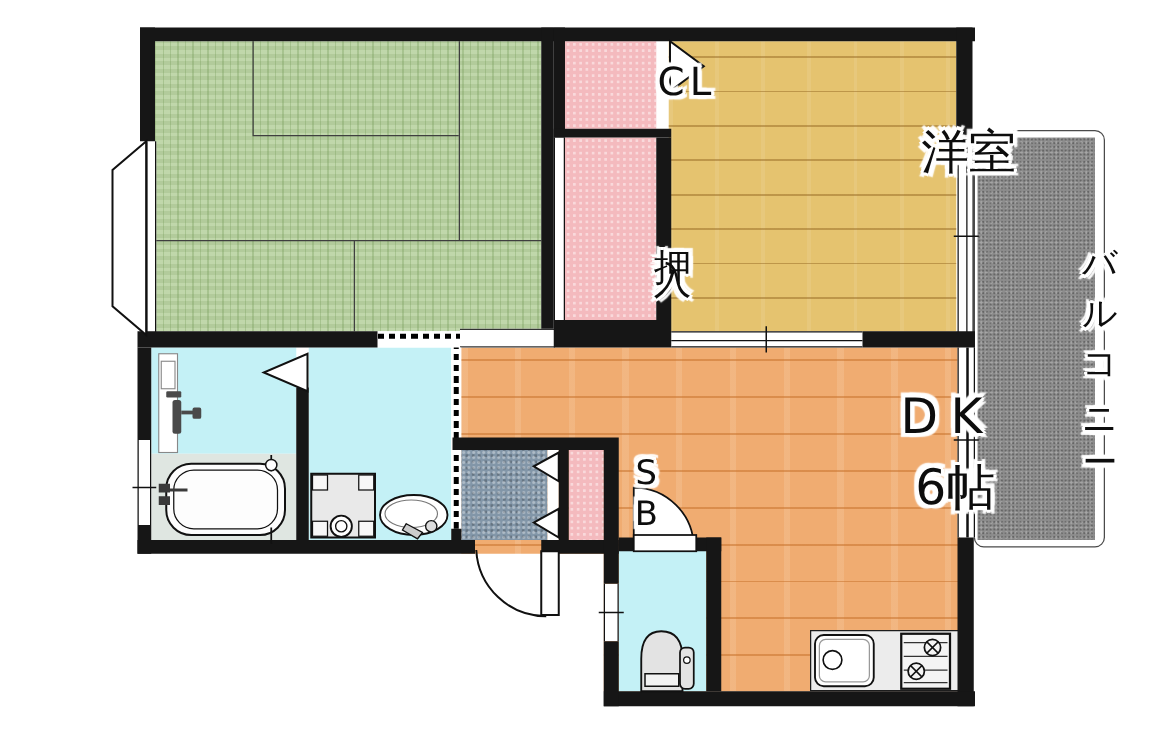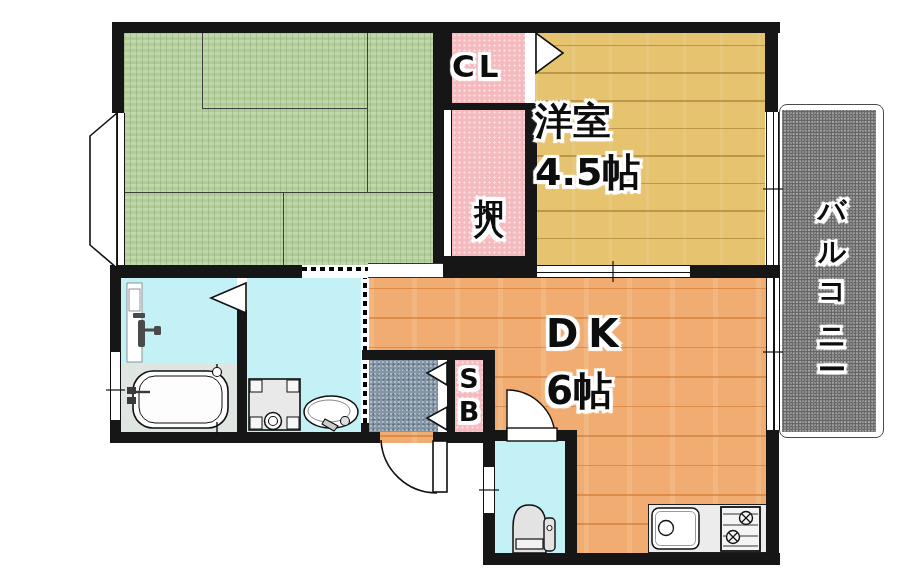--- a/index.html
+++ b/index.html
@@ -42,24 +42,24 @@
   .open-h{border-top:1px solid #333;border-bottom:1px solid #333;}
   .dash-h{position:absolute;left:0;right:0;top:2px;height:4px;
     background:repeating-linear-gradient(90deg,#000 0 5px,transparent 5px 9px);}
   .dash-v{position:absolute;top:0;bottom:0;left:2px;width:4px;
     background:repeating-linear-gradient(0deg,#000 0 5px,transparent 5px 9px);}
   .mask{position:absolute;background:#fff;z-index:3;}
   
   .balc-frame{position:absolute;background:#fff;border:1.6px solid #4a4a4a;border-radius:8px;
     box-sizing:border-box;z-index:1;}
   
-  .lbl{position:absolute;z-index:6;color:#0d0d0d;font-weight:700;text-align:left;
+  .lbl{position:absolute;z-index:6;color:#0d0d0d;font-weight:400;text-align:right;
     text-shadow:-2px -2px 0 #fff,0 -2.6px 0 #fff,2px -2px 0 #fff,-2.6px 0 0 #fff,2.6px 0 0 #fff,
       -2px 2px 0 #fff,0 2.6px 0 #fff,2px 2px 0 #fff,
-      -3.5px -3.5px 1px #fff,3.5px 3.5px 1px #fff,3.5px -3.5px 1px #fff,-3.5px 3.5px 1px #fff;}
+      -3.5px -3.5px 1px #fff,3.5px 3.5px 1px #fff,3.5px -3.5px 1px #fff,-3.5px 3.5px 1px #fff;padding-left:48px;}
   .vert{writing-mode:vertical-rl;}
   .vert-up{writing-mode:vertical-rl;text-orientation:upright;}
   svg.overlay{position:absolute;left:0;top:0;z-index:5;}
 </style>
 </head>
 <body>
 
 <div id="stage">
 
   <div class="floor f-tatami" style="left:124px;top:33px;width:309px;height:232px;"></div>
@@ -223,34 +223,33 @@
       <line x1="750.5" y1="513.5" x2="741.5" y2="522.5" stroke="#111" stroke-width="1.2"></line>
       <circle cx="733" cy="537" r="6.5" fill="#f4f4f4" stroke="#111" stroke-width="1.4"></circle>
       <line x1="728.5" y1="532.5" x2="737.5" y2="541.5" stroke="#111" stroke-width="1.2"></line>
       <line x1="737.5" y1="532.5" x2="728.5" y2="541.5" stroke="#111" stroke-width="1.2"></line>
     </g>
   </svg>
 
 
   <div class="lbl" style="left:535px;top:96px;width:230px;font-size:38px;line-height:1.35;">
     <div>洋室</div>
-    <div>4.5帖</div>
   </div>
 
   <div class="lbl" style="left:452px;top:48px;width:73px;font-size:31px;letter-spacing:4px;">CL</div>
 
   <div class="lbl vert" style="left:452px;top:125px;width:73px;height:115px;display:flex;align-items:center;justify-content:center;">
     <span class="vert" style="font-size:30px;letter-spacing:8px;">押入</span>
   </div>
 
   <div class="lbl" style="left:779px;top:140px;width:105px;height:265px;display:flex;align-items:center;justify-content:center;">
     <span class="vert" style="font-size:28px;letter-spacing:12px;">バルコニー</span>
   </div>
 
-  <div class="lbl" style="left:546px;top:306px;width:230px;font-size:39px;line-height:1.45;">
+  <div class="lbl" style="left:518px;top:306px;width:230px;font-size:39px;line-height:1.45;">
     <div style="letter-spacing:10px;">DK</div>
     <div>6帖</div>
   </div>
 
 
   <div class="lbl" style="left:452px;top:358px;width:34px;height:76px;display:flex;align-items:center;justify-content:center;">
     <span class="vert-up" style="font-size:27px;letter-spacing:2px;">SB</span>
   </div>
 
 </div>

